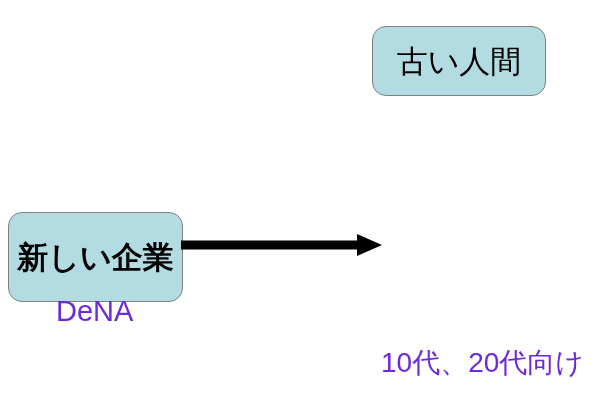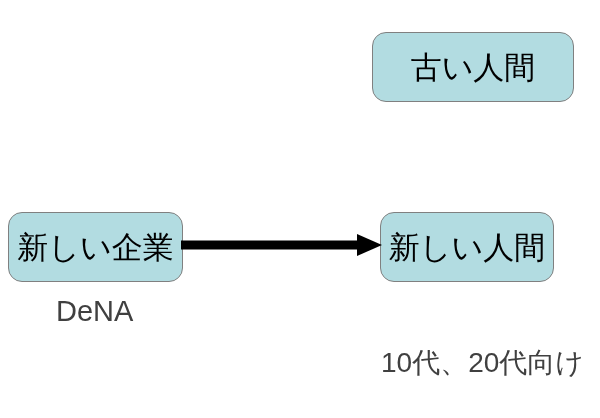--- a/index.html
+++ b/index.html
@@ -31,50 +31,51 @@
     align-items: center;
     justify-content: center;
     color: #000000;
     font-size: 31px;
     line-height: 1;
     letter-spacing: 0px;
     white-space: nowrap;
   }
   #box-old-people {
     left: 372px;
-    top: 32px;
-    width: 202px;
+    top: 26px;
+    width: 174px;
     height: 70px;
   }
   #box-new-company {
     left: 8px;
     top: 212px;
     width: 175px;
-    height: 70px;
+    height: 90px;
+    font-weight: bold;
   }
   #box-new-people {
     left: 380px;
     top: 212px;
     width: 174px;
     height: 70px;
   }
 
   
   #arrow {
     position: absolute;
     left: 181px;
     top: 232px;
     width: 201px;
     height: 26px;
   }
 
   
   .caption {
     position: absolute;
-    color: #404040;
+    color: #6d28d9;
     font-size: 28px;
     line-height: 30px;
     white-space: pre;
   }
   #caption-dena {
     left: 56px;
     top: 296px;
     font-size: 29px;
   }
   #caption-mobage {
@@ -93,23 +94,20 @@
 <div id="slide">
 
   <div class="box" id="box-old-people">
     <span>古い人間</span>
   </div>
 
   <div class="box" id="box-new-company">
     <span>新しい企業</span>
   </div>
 
-  <div class="box" id="box-new-people">
-    <span>新しい人間</span>
-  </div>
 
   <svg id="arrow" viewBox="0 0 201 26">
     <rect x="0" y="8.5" width="180" height="9" fill="#000000"></rect>
     <polygon points="176,2 201,13 176,24" fill="#000000"></polygon>
   </svg>
 
   <div class="caption" id="caption-dena">DeNA</div>
 
   <div class="caption" id="caption-mobage">
     <span class="caption-line">10代、20代向け</span>

